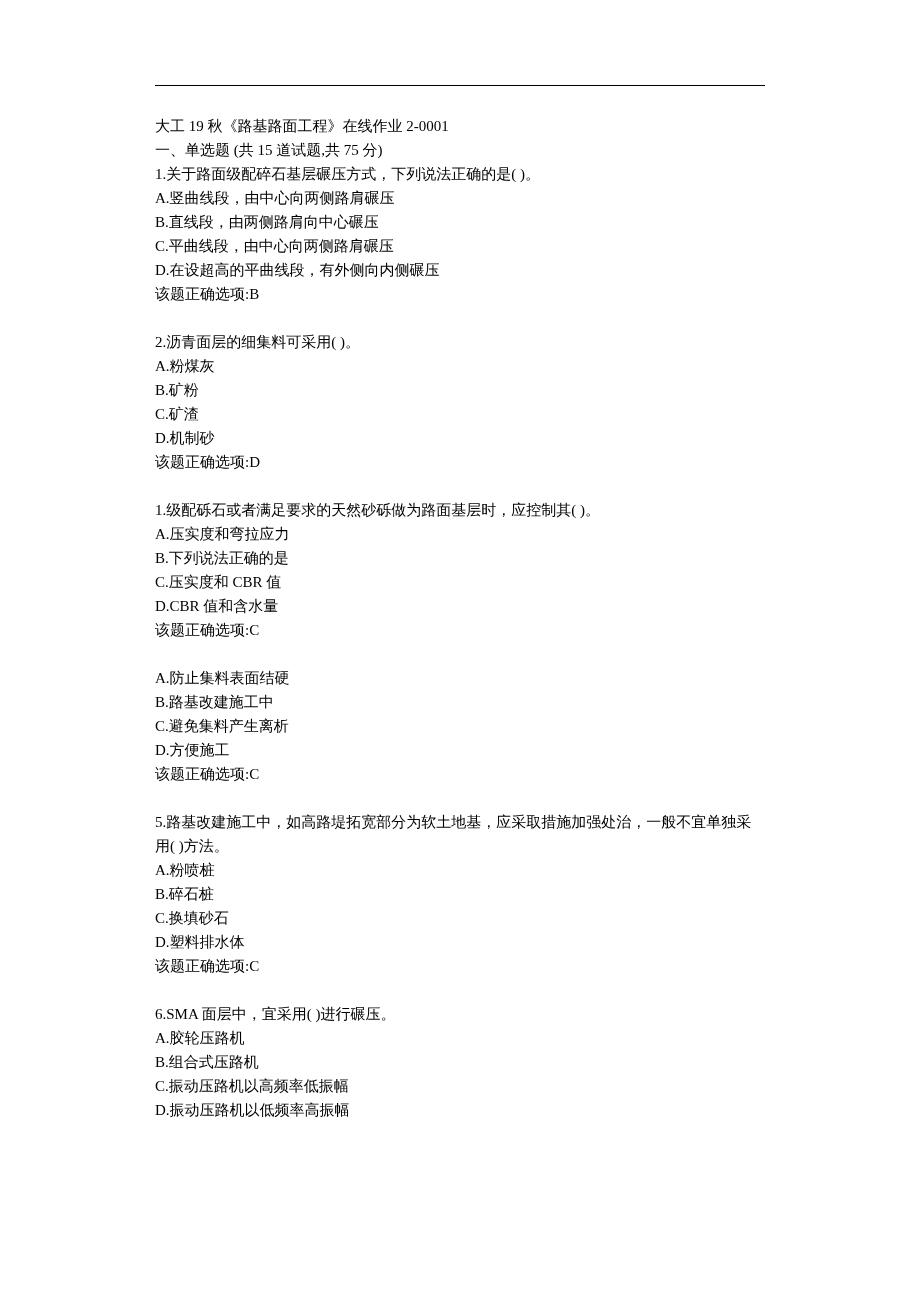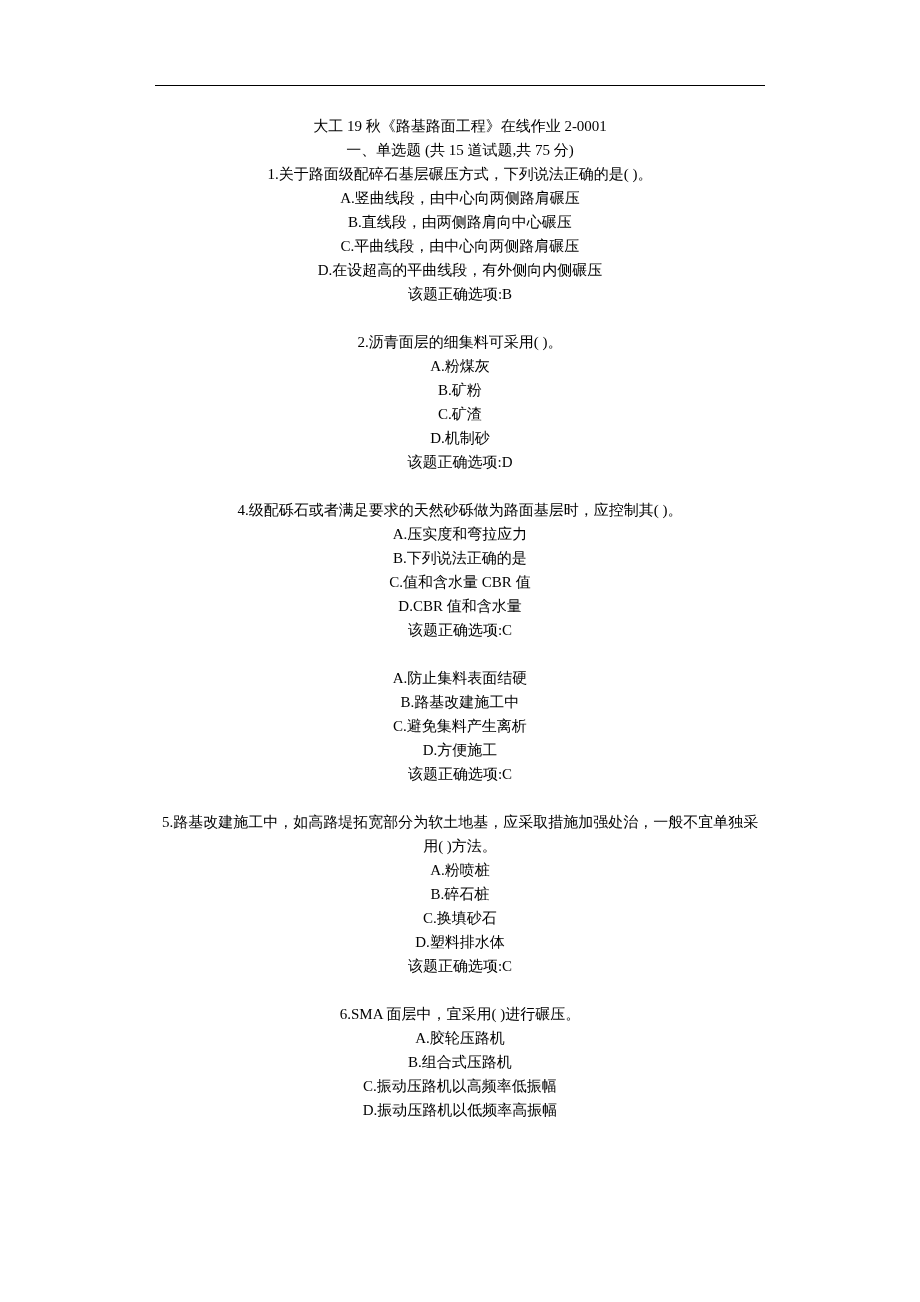--- a/index.html
+++ b/index.html
@@ -17,21 +17,20 @@
     .hr-top {
       border-top: 1px solid #000;
       margin-bottom: 28px;
     }
     .content p {
       margin: 0;
       white-space: pre-wrap;
     }
     .block {
       margin-bottom: 24px;
-      text-align: center;
     }
     .block:last-child {
       margin-bottom: 12px;
     }
   </style>
 </head>
 <body>
 
 <div class="hr-top"></div>
 
@@ -51,24 +50,24 @@
   <div class="block">
     <p>2.沥青面层的细集料可采用( )。</p>
     <p>A.粉煤灰</p>
     <p>B.矿粉</p>
     <p>C.矿渣</p>
     <p>D.机制砂</p>
     <p>该题正确选项:D</p>
   </div>
 
   <div class="block">
-    <p>4.级配砾石或者满足要求的天然砂砾做为路面基层时，应控制其( )。</p>
+    <p>1.级配砾石或者满足要求的天然砂砾做为路面基层时，应控制其( )。</p>
     <p>A.压实度和弯拉应力</p>
     <p>B.下列说法正确的是</p>
-    <p>C.值和含水量 CBR 值</p>
+    <p>C.压实度和 CBR 值</p>
     <p>D.CBR 值和含水量</p>
     <p>该题正确选项:C</p>
   </div>
 
   <div class="block">
     <p>A.防止集料表面结硬</p>
     <p>B.路基改建施工中</p>
     <p>C.避免集料产生离析</p>
     <p>D.方便施工</p>
     <p>该题正确选项:C</p>

